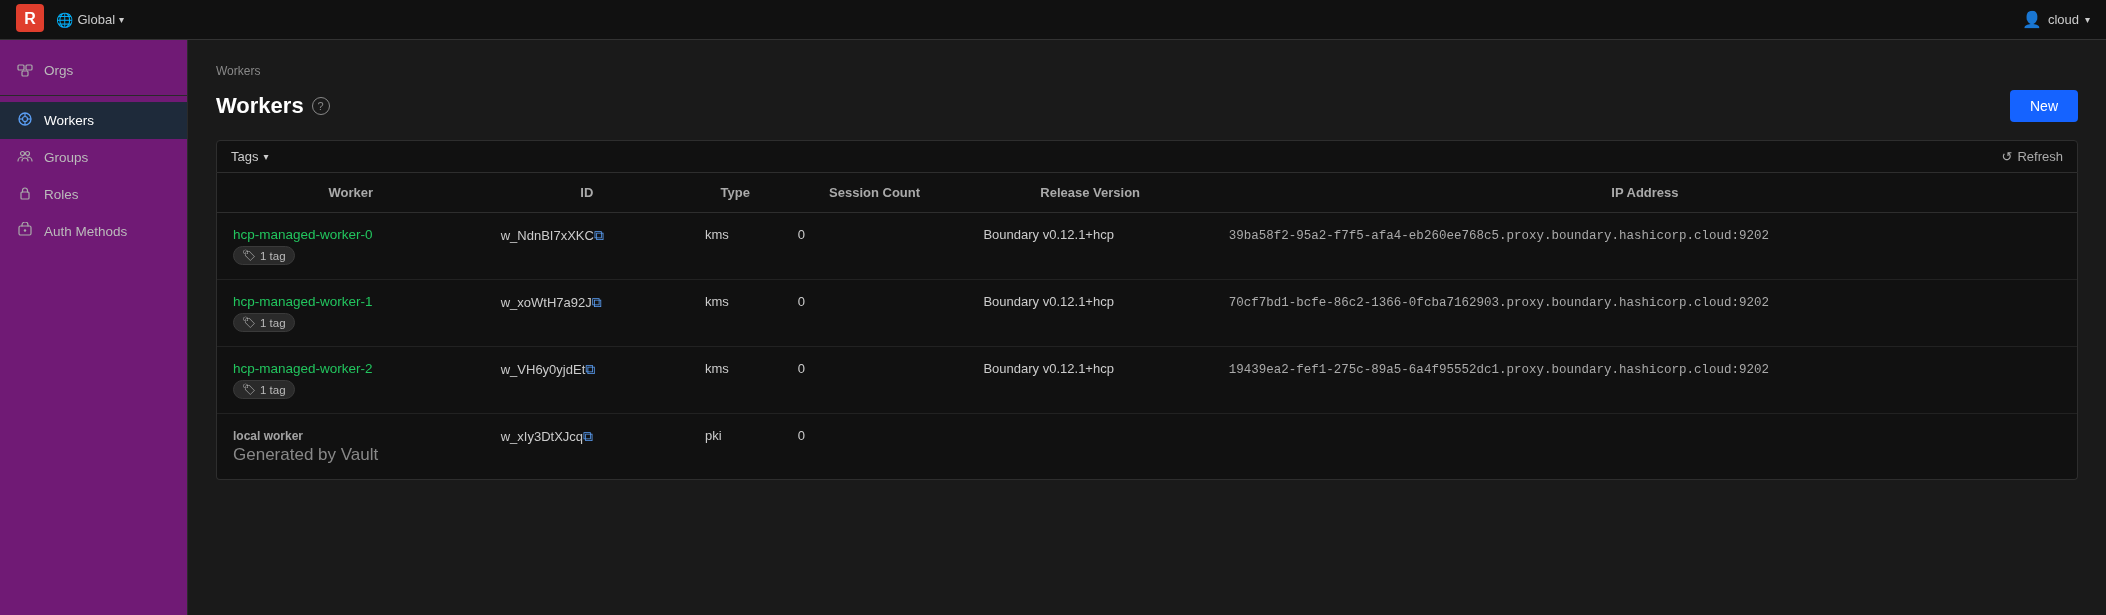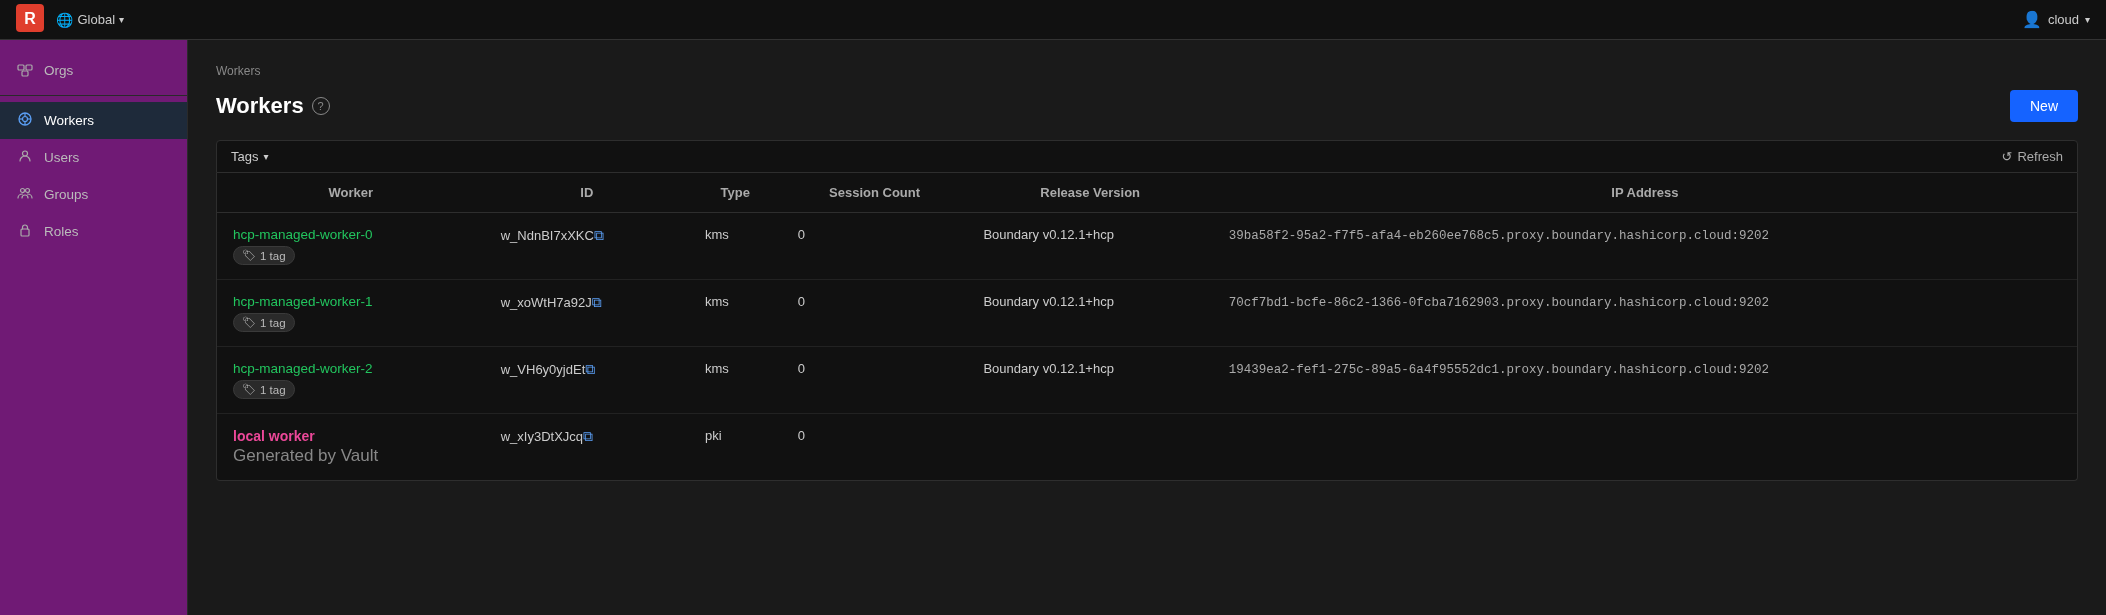--- a/index.html
+++ b/index.html
@@ -213,23 +213,23 @@
       font-size: 13px;
       color: #ccc;
       vertical-align: top;
     }
     .worker-name {
       font-weight: 400;
       color: #22c55e;
       font-size: 13.5px;
     }
     .worker-name-link {
-      color: #ec4899;
+      color: #a3a3a3;
       font-weight: 600;
-      font-size: 14px;
+      font-size: 12px;
       cursor: pointer;
       text-decoration: none;
     }
     .sub-text {
       font-size: 17px;
       color: #888;
       margin-top: 2px;
     }
     .tag-badge {
       display: inline-flex;
@@ -308,29 +308,20 @@
           <circle cx="8" cy="8" r="2.5" stroke="#5b9ff5" stroke-width="1.2"></circle>
           <line x1="8" y1="2" x2="8" y2="5.5" stroke="#5b9ff5" stroke-width="1.2"></line>
           <line x1="8" y1="10.5" x2="8" y2="14" stroke="#5b9ff5" stroke-width="1.2"></line>
           <line x1="2" y1="8" x2="5.5" y2="8" stroke="#5b9ff5" stroke-width="1.2"></line>
           <line x1="10.5" y1="8" x2="14" y2="8" stroke="#5b9ff5" stroke-width="1.2"></line>
         </svg>
     </span>
     <span style="color:#fff;">Workers</span>
   </div>
 
-  <div class="sidebar-item">
-    <span class="icon">
-      <svg width="16" height="16" viewBox="0 0 16 16" fill="none">
-          <circle cx="8" cy="5.5" r="2.5" stroke="#aaa" stroke-width="1.2"></circle>
-          <path d="M3 13c0-2.76 2.24-5 5-5s5 2.24 5 5" stroke="#aaa" stroke-width="1.2" stroke-linecap="round"></path>
-        </svg>
-    </span>
-    <span>Users</span>
-  </div>
 
   <div class="sidebar-item">
     <span class="icon">
       <svg width="16" height="16" viewBox="0 0 16 16" fill="none">
           <circle cx="5.5" cy="5.5" r="2" stroke="#aaa" stroke-width="1.2"></circle>
           <circle cx="10.5" cy="5.5" r="2" stroke="#aaa" stroke-width="1.2"></circle>
           <path d="M1 13c0-2.2 2.01-4 4.5-4" stroke="#aaa" stroke-width="1.2" stroke-linecap="round"></path>
           <path d="M15 13c0-2.2-2.01-4-4.5-4" stroke="#aaa" stroke-width="1.2" stroke-linecap="round"></path>
           <path d="M5 13c0-1.66 1.34-3 3-3s3 1.34 3 3" stroke="#aaa" stroke-width="1.2" stroke-linecap="round"></path>
         </svg>
@@ -341,20 +332,30 @@
   <div class="sidebar-item">
     <span class="icon">
       <svg width="16" height="16" viewBox="0 0 16 16" fill="none">
           <rect x="4" y="7" width="8" height="7" rx="1" stroke="#aaa" stroke-width="1.2"></rect>
           <path d="M5.5 7V5.5a2.5 2.5 0 015 0V7" stroke="#aaa" stroke-width="1.2" stroke-linecap="round"></path>
         </svg>
     </span>
     <span>Roles</span>
   </div>
 
+  <div class="sidebar-item">
+    <span class="icon">
+      <svg width="16" height="16" viewBox="0 0 16 16" fill="none">
+          <rect x="2" y="4" width="12" height="9" rx="1.5" stroke="#aaa" stroke-width="1.2"></rect>
+          <path d="M5 4V3a3 3 0 016 0v1" stroke="#aaa" stroke-width="1.2" stroke-linecap="round"></path>
+          <circle cx="8" cy="8.5" r="1.2" fill="#aaa"></circle>
+        </svg>
+    </span>
+    <span>Auth Methods</span>
+  </div>
 </div>
 
 <div id="main">
   <div class="breadcrumb">Workers</div>
 
   <div class="page-header">
     <div class="page-title-row">
       <span class="page-title">Workers</span>
       <div class="help-icon">
         <span>?</span>

